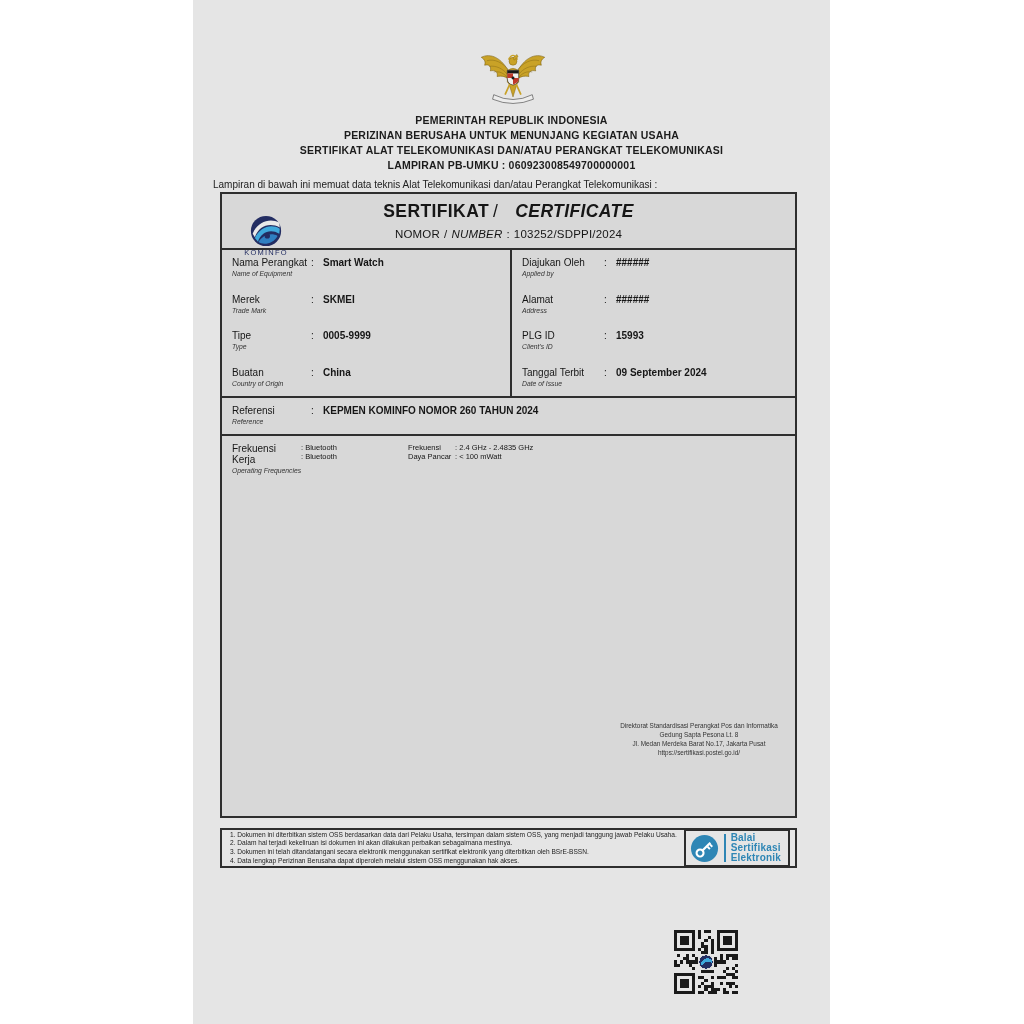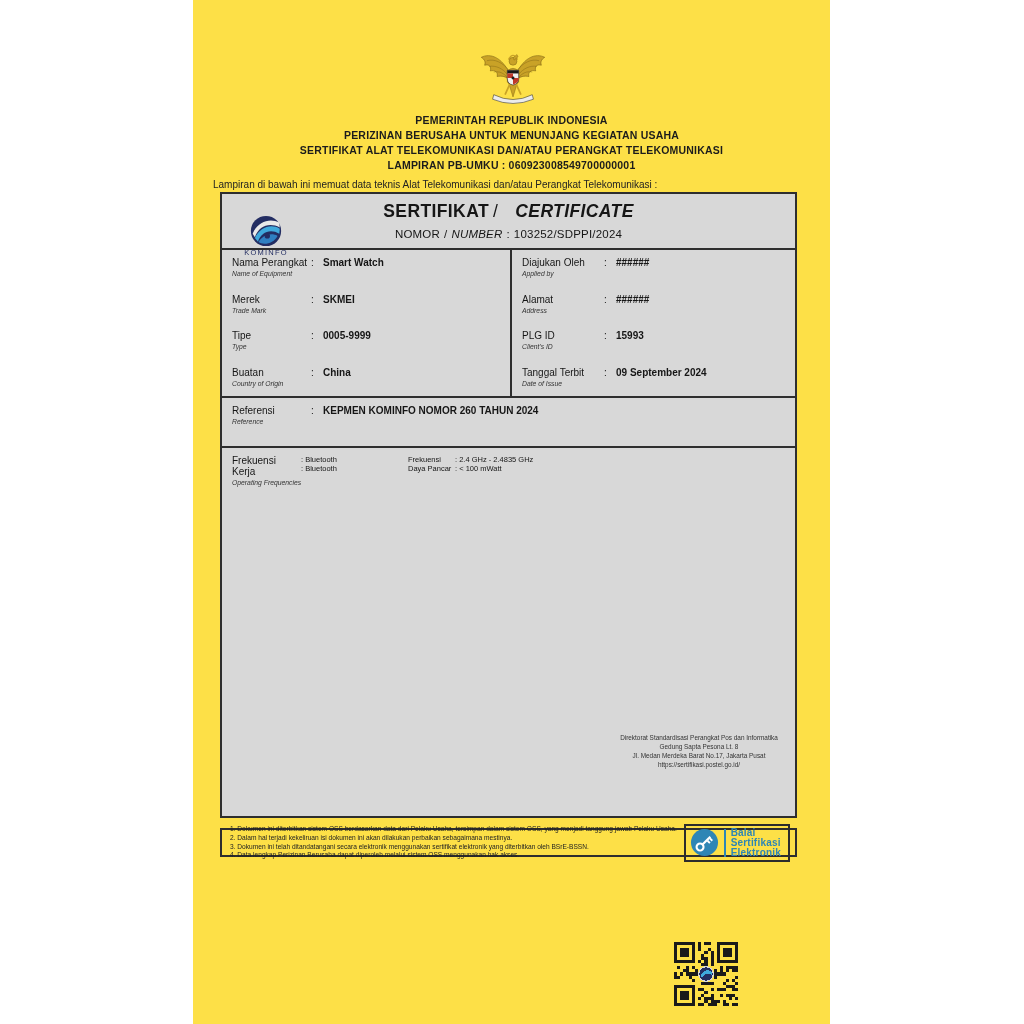--- a/index.html
+++ b/index.html
@@ -1,19 +1,19 @@
 <!DOCTYPE html>
 <html><head>
 <meta charset="utf-8">
 <style>
   * { margin:0; padding:0; box-sizing:border-box; }
   html,body { width:1024px; height:1024px; }
   body { font-family:"Liberation Sans", sans-serif; background:#ffffff; }
   .stage { position:relative; width:1024px; height:1024px; background:#ffffff; overflow:hidden; color:#161616; }
-  .paper { position:absolute; left:193px; top:0; width:637px; height:1024px; background:#fde047; }
+  .paper { position:absolute; left:193px; top:0; width:637px; height:1024px; background:#e5e5e5; }
 
   .garuda { position:absolute; left:286px; top:42px; width:68px; height:68px; }
 
   .gov-header { position:absolute; left:0; top:113px; width:637px; text-align:center;
                 font-weight:bold; font-size:10.5px; line-height:15px; letter-spacing:.2px; color:#1c1c1c; }
 
   .intro { position:absolute; left:20px; top:179px; font-size:10px; color:#222; }
 
   .cert-box { position:absolute; left:27px; top:192px; width:577px; height:626px;
               border:2px solid #2e2e2e; background:#d8d8d8; }
@@ -34,38 +34,38 @@
   .tcol { height:100%; display:grid; grid-template-rows:repeat(4,1fr); }
   .tcol.l { width:288px; }
   .tcol.r { flex:1; border-left:2px solid #2e2e2e; }
   .frow { display:flex; padding:7px 0 0 10px; font-size:10px; }
   .flabel { width:79px; }
   .tcol.r .flabel { width:82px; }
   .flabel i { display:block; font-size:6.8px; color:#333; margin-top:2px; }
   .fcolon { width:12px; text-align:left; }
   .fvalue { flex:1;font-weight:bold; }
 
-  .ref-row { display:flex; height:50px; border-bottom:2px solid #2e2e2e; padding:7px 0 0 10px; font-size:10px; }
+  .ref-row { display:flex; height:38px; border-bottom:2px solid #2e2e2e; padding:7px 0 0 10px; font-size:10px; }
   .ref-row .flabel { width:79px; }
 
   .freq-row { position:relative; flex:1; height:325px; padding:7px 0 0 10px; font-size:10px; }
   .freq-label { width:70px; }
   .freq-label i { display:block; font-size:6.8px; color:#333; margin-top:2px; }
   .bt-list { position:absolute; left:79px; top:7px; font-size:7.5px; line-height:9px; }
   .freq-details { position:absolute; left:186px; top:7px; font-size:7.5px; line-height:9px; }
   .fd-row { display:flex; }
   .fd-label { width:47px; }
 
   .qr-wrap { position:absolute; left:452px; top:494px; width:64px; height:64px; }
   .qr-wrap svg { width:64px; height:64px; display:block; }
 
   .addr-block { position:absolute; right:3px; bottom:4px; width:186px; text-align:center;
                 font-size:6.4px; line-height:9px; color:#333; }
 
-  .footer-box { position:absolute; left:27px; top:828px; width:577px; height:29px;
+  .footer-box { position:absolute; left:27px; top:828px; width:577px; height:40px;
                 border:2px solid #2e2e2e; display:flex; align-items:center; }
   .notes { flex:1; padding-left:8px; font-size:6.6px; line-height:8.6px; color:#222; }
   .bse { display:flex; align-items:center; gap:5px; border:2px solid #2c2c2c; padding:2px 7px 2px 4px;
          margin-right:5px; height:38px; }
   .bse svg { width:29px; height:29px; }
   .bse .divider { width:2px; height:28px; background:#2e86b5; }
   .bse-text { font-size:10px; line-height:10px; font-weight:bold; color:#2e86b5; letter-spacing:.2px; }
 </style>
 </head>
 <body>

